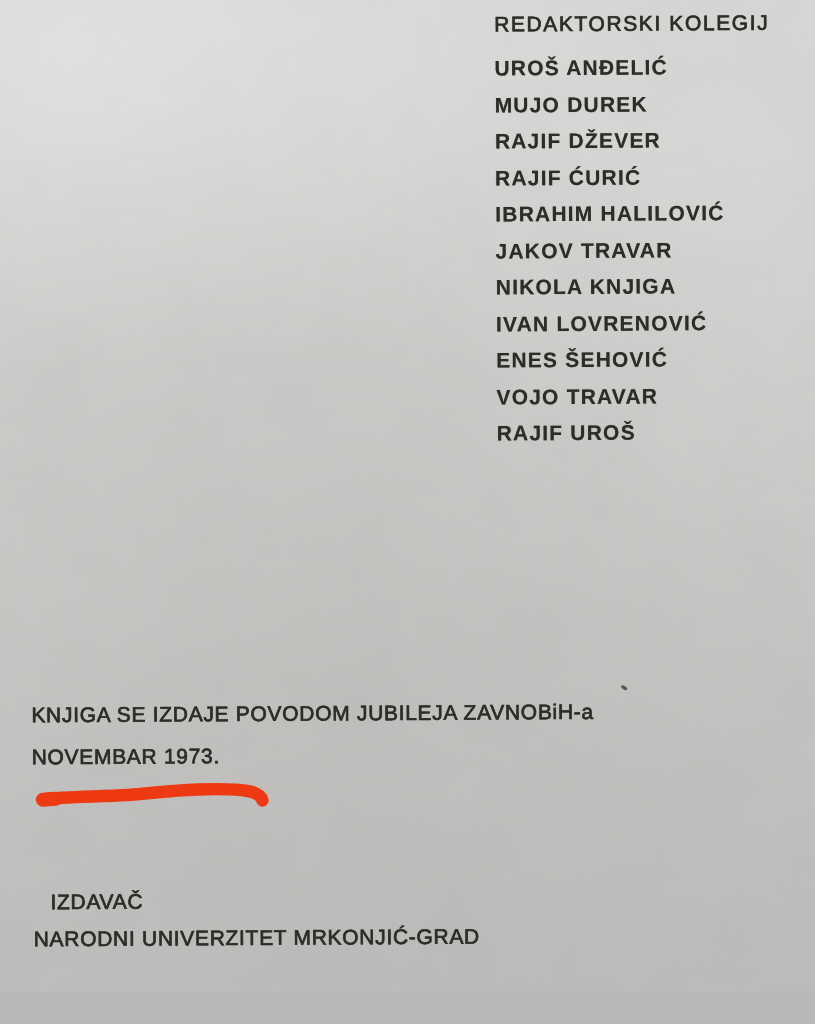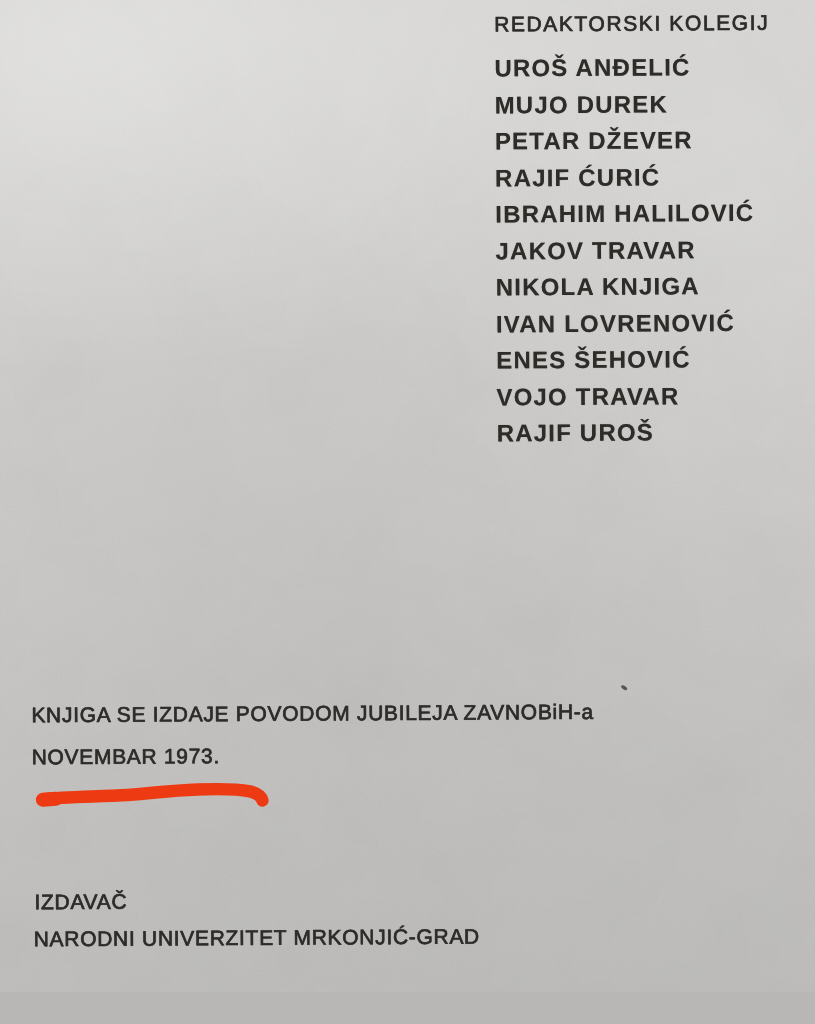--- a/index.html
+++ b/index.html
@@ -63,27 +63,27 @@
     position: absolute;
     left: 497px;
     top: 51px;
   }
   .board-name {
     height: 36.5px;
     display: flex;
     align-items: center;
     font-weight: 700;
     letter-spacing: 1.2px;
-    font-size: 24px;
+    font-size: 21px;
     white-space: nowrap;
     text-shadow: 0 0 0.7px rgba(45,44,41,0.55);
   }
   .note-line1 { left: 30px; top: 702px; }
   .note-line2 { left: 30px; top: 744px; }
-  .publisher-label { left: 32px; top: 889px; }
+  .publisher-label { left: 48px; top: 889px; }
   .publisher-name  { left: 31px; top: 926px; }
   .overlay-svg {
     position: absolute;
     inset: 0;
     z-index: 4;
     pointer-events: none;
   }
 </style>
 </head>
 <body>
@@ -109,21 +109,21 @@
     <rect width="815" height="1024" filter="url(#grain-fine)"></rect>
   </svg>
 
   <div class="content">
 
     <div class="txt medium board-header">REDAKTORSKI KOLEGIJ</div>
 
     <div class="board-list">
       <div class="board-name">UROŠ ANĐELIĆ</div>
       <div class="board-name">MUJO DUREK</div>
-      <div class="board-name">PETAR DŽEVER</div>
+      <div class="board-name">RAJIF DŽEVER</div>
       <div class="board-name">RAJIF ĆURIĆ</div>
       <div class="board-name">IBRAHIM HALILOVIĆ</div>
       <div class="board-name">JAKOV TRAVAR</div>
       <div class="board-name">NIKOLA KNJIGA</div>
       <div class="board-name">IVAN LOVRENOVIĆ</div>
       <div class="board-name">ENES ŠEHOVIĆ</div>
       <div class="board-name">VOJO TRAVAR</div>
       <div class="board-name">RAJIF UROŠ</div>
     </div>
 

